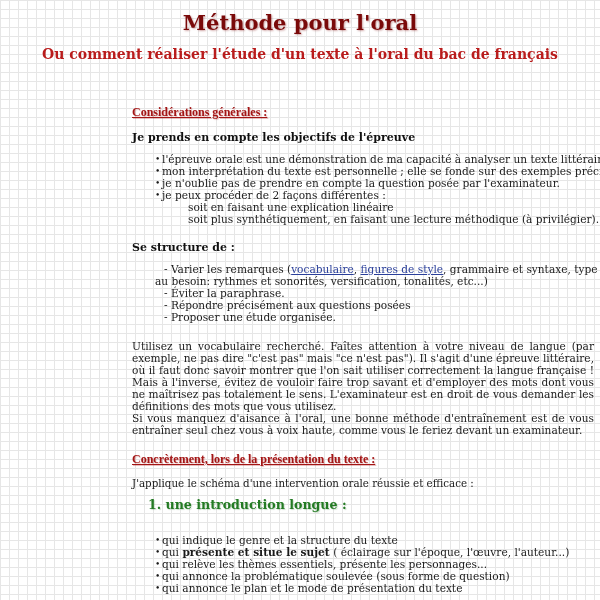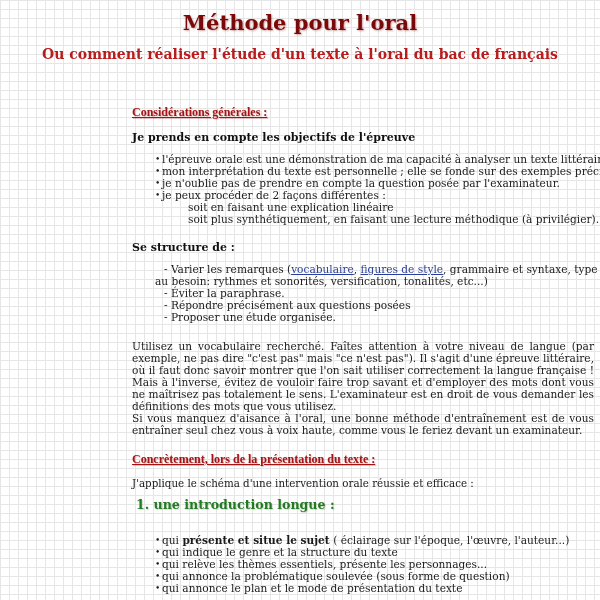--- a/index.html
+++ b/index.html
@@ -45,21 +45,21 @@
   ul.bullets li { position: relative; padding-left: 6px; white-space: nowrap; }
   ul.bullets li::before { content: "•"; position: absolute; left: -1px; top: 0; font-size: 9px; }
   .sub-line { padding-left: 32px; white-space: nowrap; }
   .dash-block { position: absolute; left: 23px; width: 440px; margin: 0; }
   .dash-line { padding-left: 9px; }
   .cont-line { padding-left: 0; white-space: nowrap; }
   .para { position: absolute; left: 0; width: 462px; margin: 0; text-align: justify; }
   .para p { margin: 0; text-align: justify; }
   .plain { position: absolute; left: 0; margin: 0; white-space: nowrap; font-size: 10.3px; }
   .green-heading {
-    position: absolute; left: 4px; margin: 0; white-space: nowrap;
+    position: absolute; left: 16px; margin: 0; white-space: nowrap;
     font-weight: bold; font-size: 12.6px; color: #237a23;
     text-shadow: 1px 1px 1px rgba(0,90,0,0.2);
   }
   a.link { color: #2a3f9a; text-decoration: underline; cursor: pointer; }
   b { font-weight: bold; }
 </style>
 </head>
 <body>
 
 <h1 class="title">Méthode pour l'oral</h1>
@@ -95,20 +95,20 @@
     <p>Si vous manquez d'aisance à l'oral, une bonne méthode d'entraînement est de vous entraîner seul chez vous à voix haute, comme vous le feriez devant un examinateur.</p>
   </div>
 
   <h3 class="sec-heading" style="top:453px;">Concrètement, lors de la présentation du texte :</h3>
 
   <div class="plain" style="top:477px;">J'applique le schéma d'une intervention orale réussie et efficace :</div>
 
   <div class="green-heading" style="top:499px;">1. une introduction longue :</div>
 
   <ul class="bullets" style="top:534px;">
+    <li>qui indique le genre et la structure du texte</li>
     <li><span>qui </span><b>présente et situe le sujet</b><span> ( éclairage sur l'époque, l'œuvre, l'auteur...)</span></li>
-    <li>qui indique le genre et la structure du texte</li>
     <li>qui relève les thèmes essentiels, présente les personnages...</li>
     <li>qui annonce la problématique soulevée (sous forme de question)</li>
     <li>qui annonce le plan et le mode de présentation du texte</li>
   </ul>
 
 </div>
 
 </body></html>

